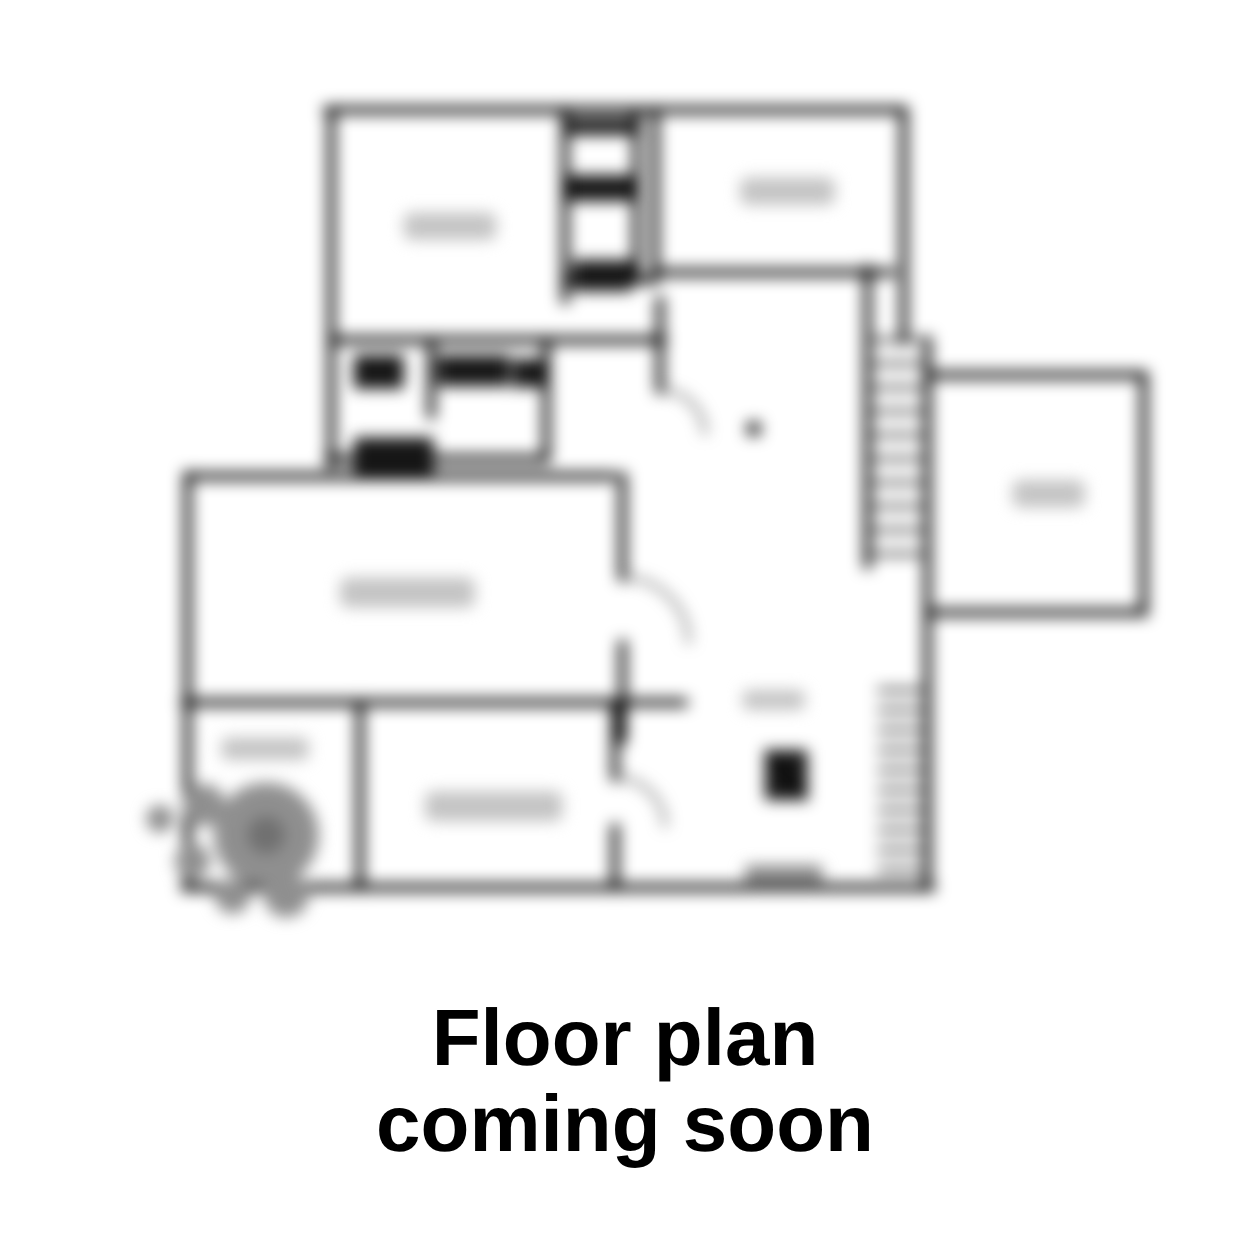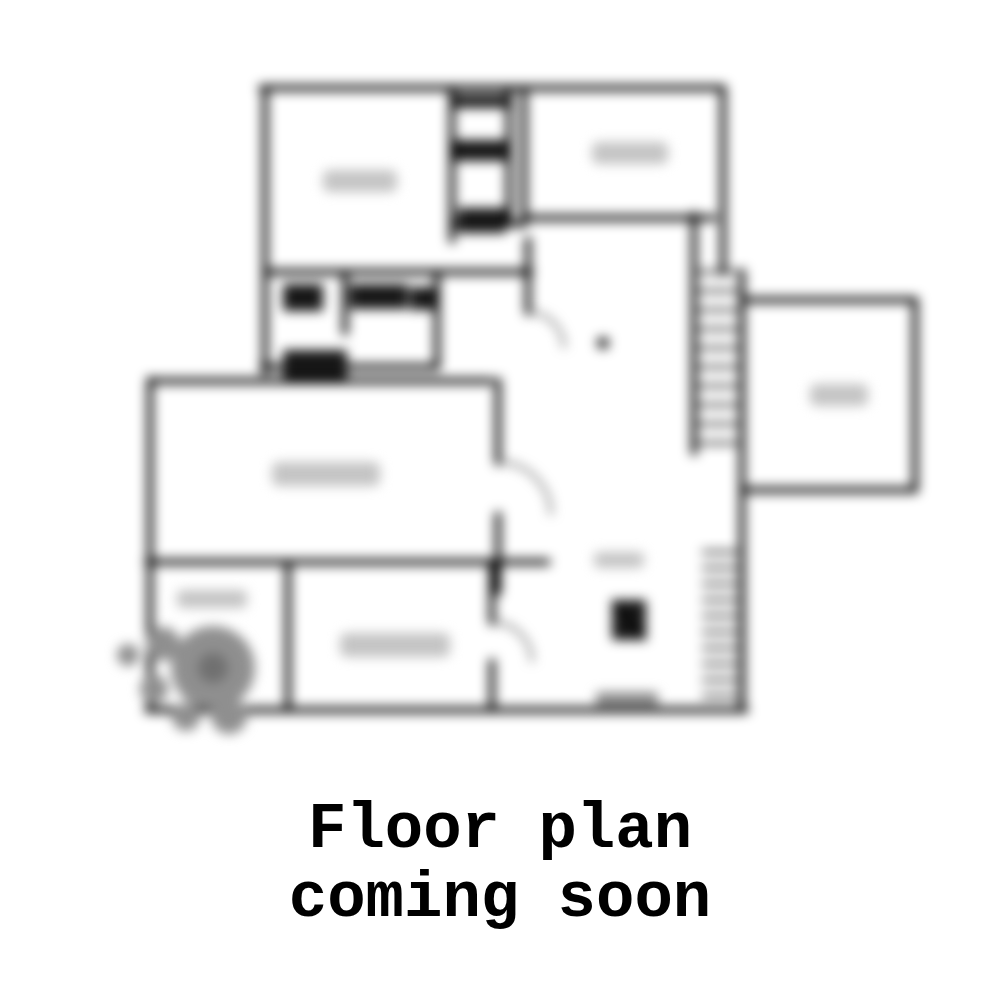--- a/index.html
+++ b/index.html
@@ -3,21 +3,21 @@
 <meta charset="utf-8">
 <style>
   html, body { margin: 0; padding: 0; background: #ffffff; }
   .stage {
     position: relative;
     width: 1000px;
     height: 1000px;
     margin: 0 auto;
     background: #ffffff;
     overflow: hidden;
-    font-family: Liberation Mono, monospace;
+    font-family: Liberation Sans, sans-serif;
   }
   .plan-wrap {
     position: absolute;
     top: 0; left: 0;
     width: 1000px; height: 770px;
   }
   .plan-wrap svg { display: block; }
   .caption {
     position: absolute;
     top: 796px;

